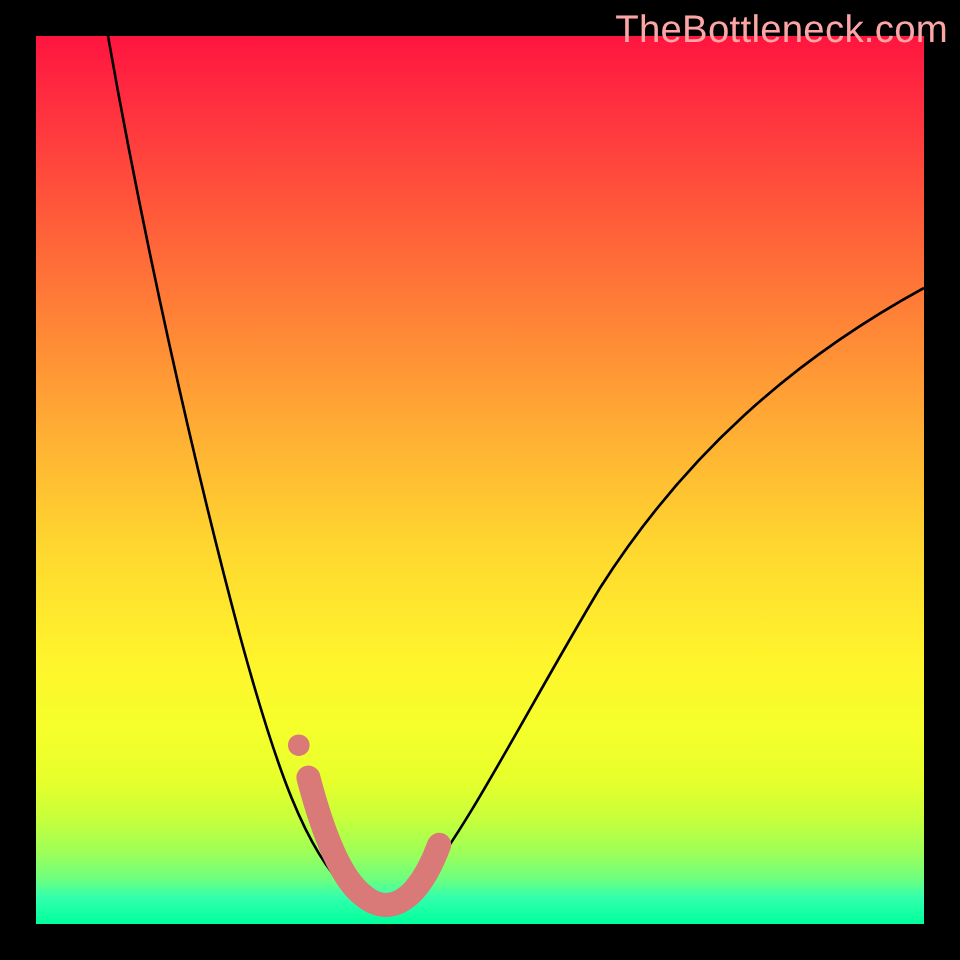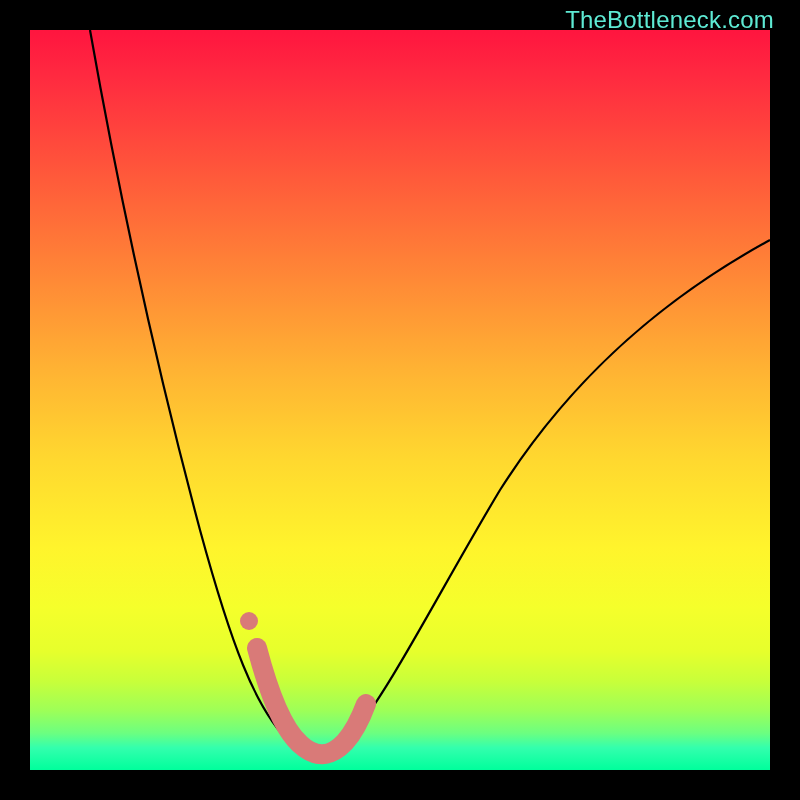--- a/index.html
+++ b/index.html
@@ -29,23 +29,23 @@
       #e6ff2c 84%,
       #c8ff3a 88%,
       #9dff58 92%,
       #6cff80 95%,
       #33ffad 97%,
       #00ff9c 100%);
   }
   .watermark {
     position: absolute;
     top: 6px;
-    right: 26px;
-    color: #5eead4;
-    font-size: 24px;
+    right: 10px;
+    color: #fca5a5;
+    font-size: 32px;
     font-weight: 400;
     letter-spacing: 0.2px;
     z-index: 10;
   }
   svg.curve {
     position: absolute;
     left: 0;
     top: 0;
     width: 740px;
     height: 740px;

